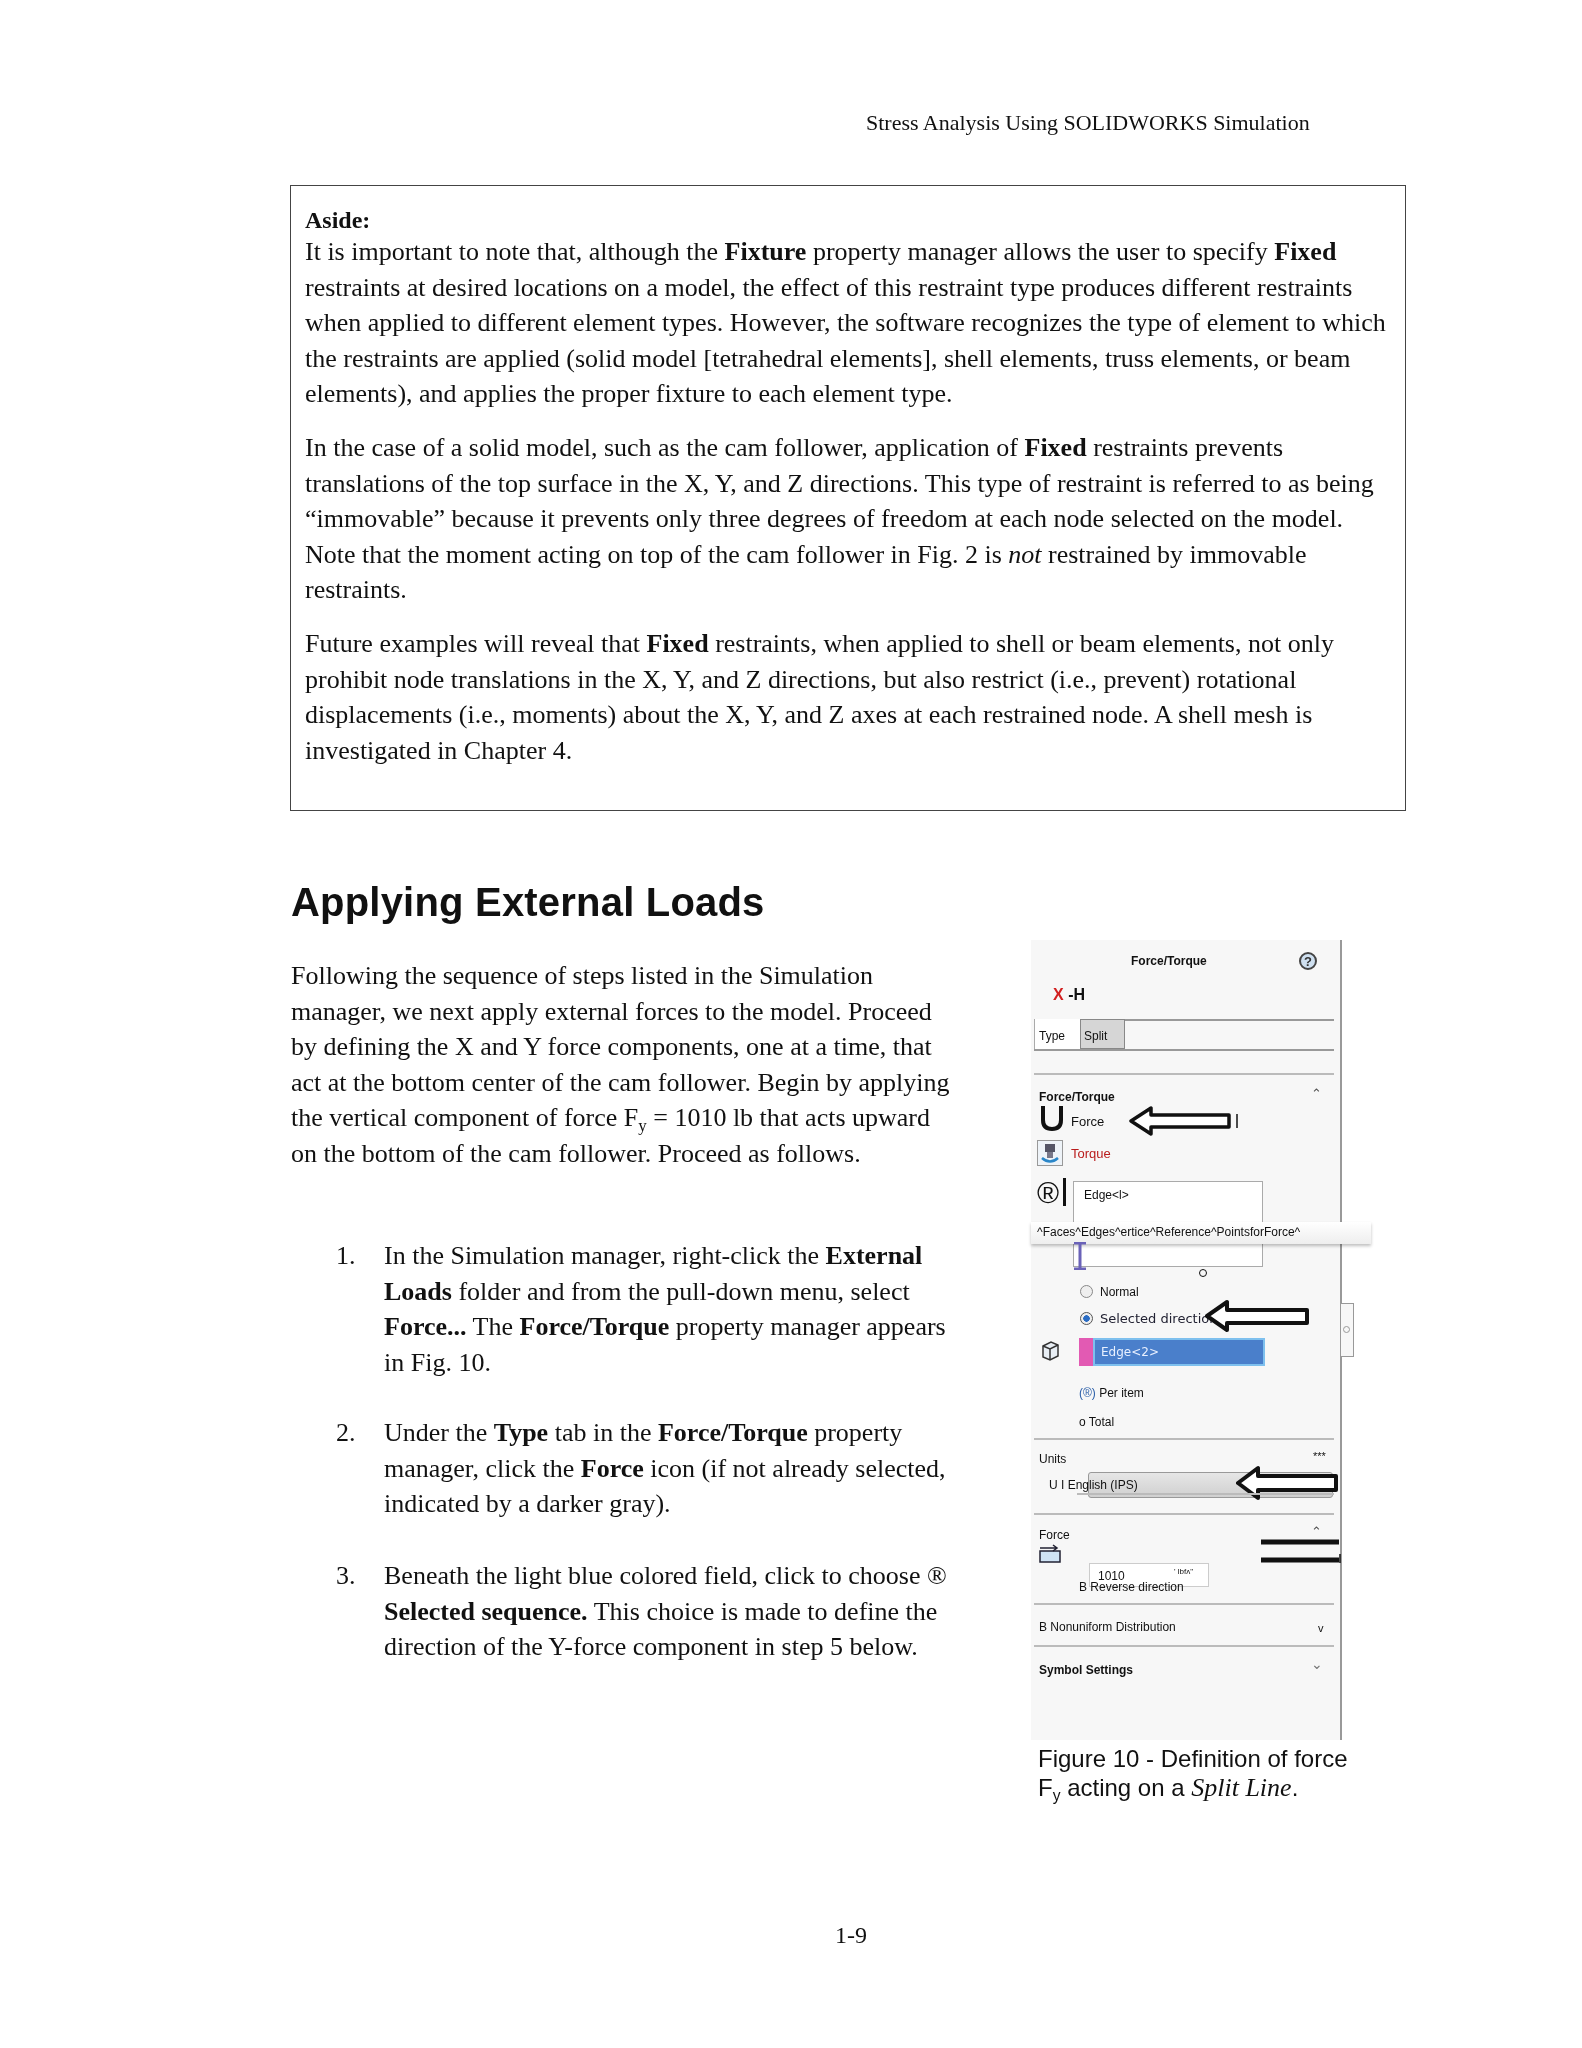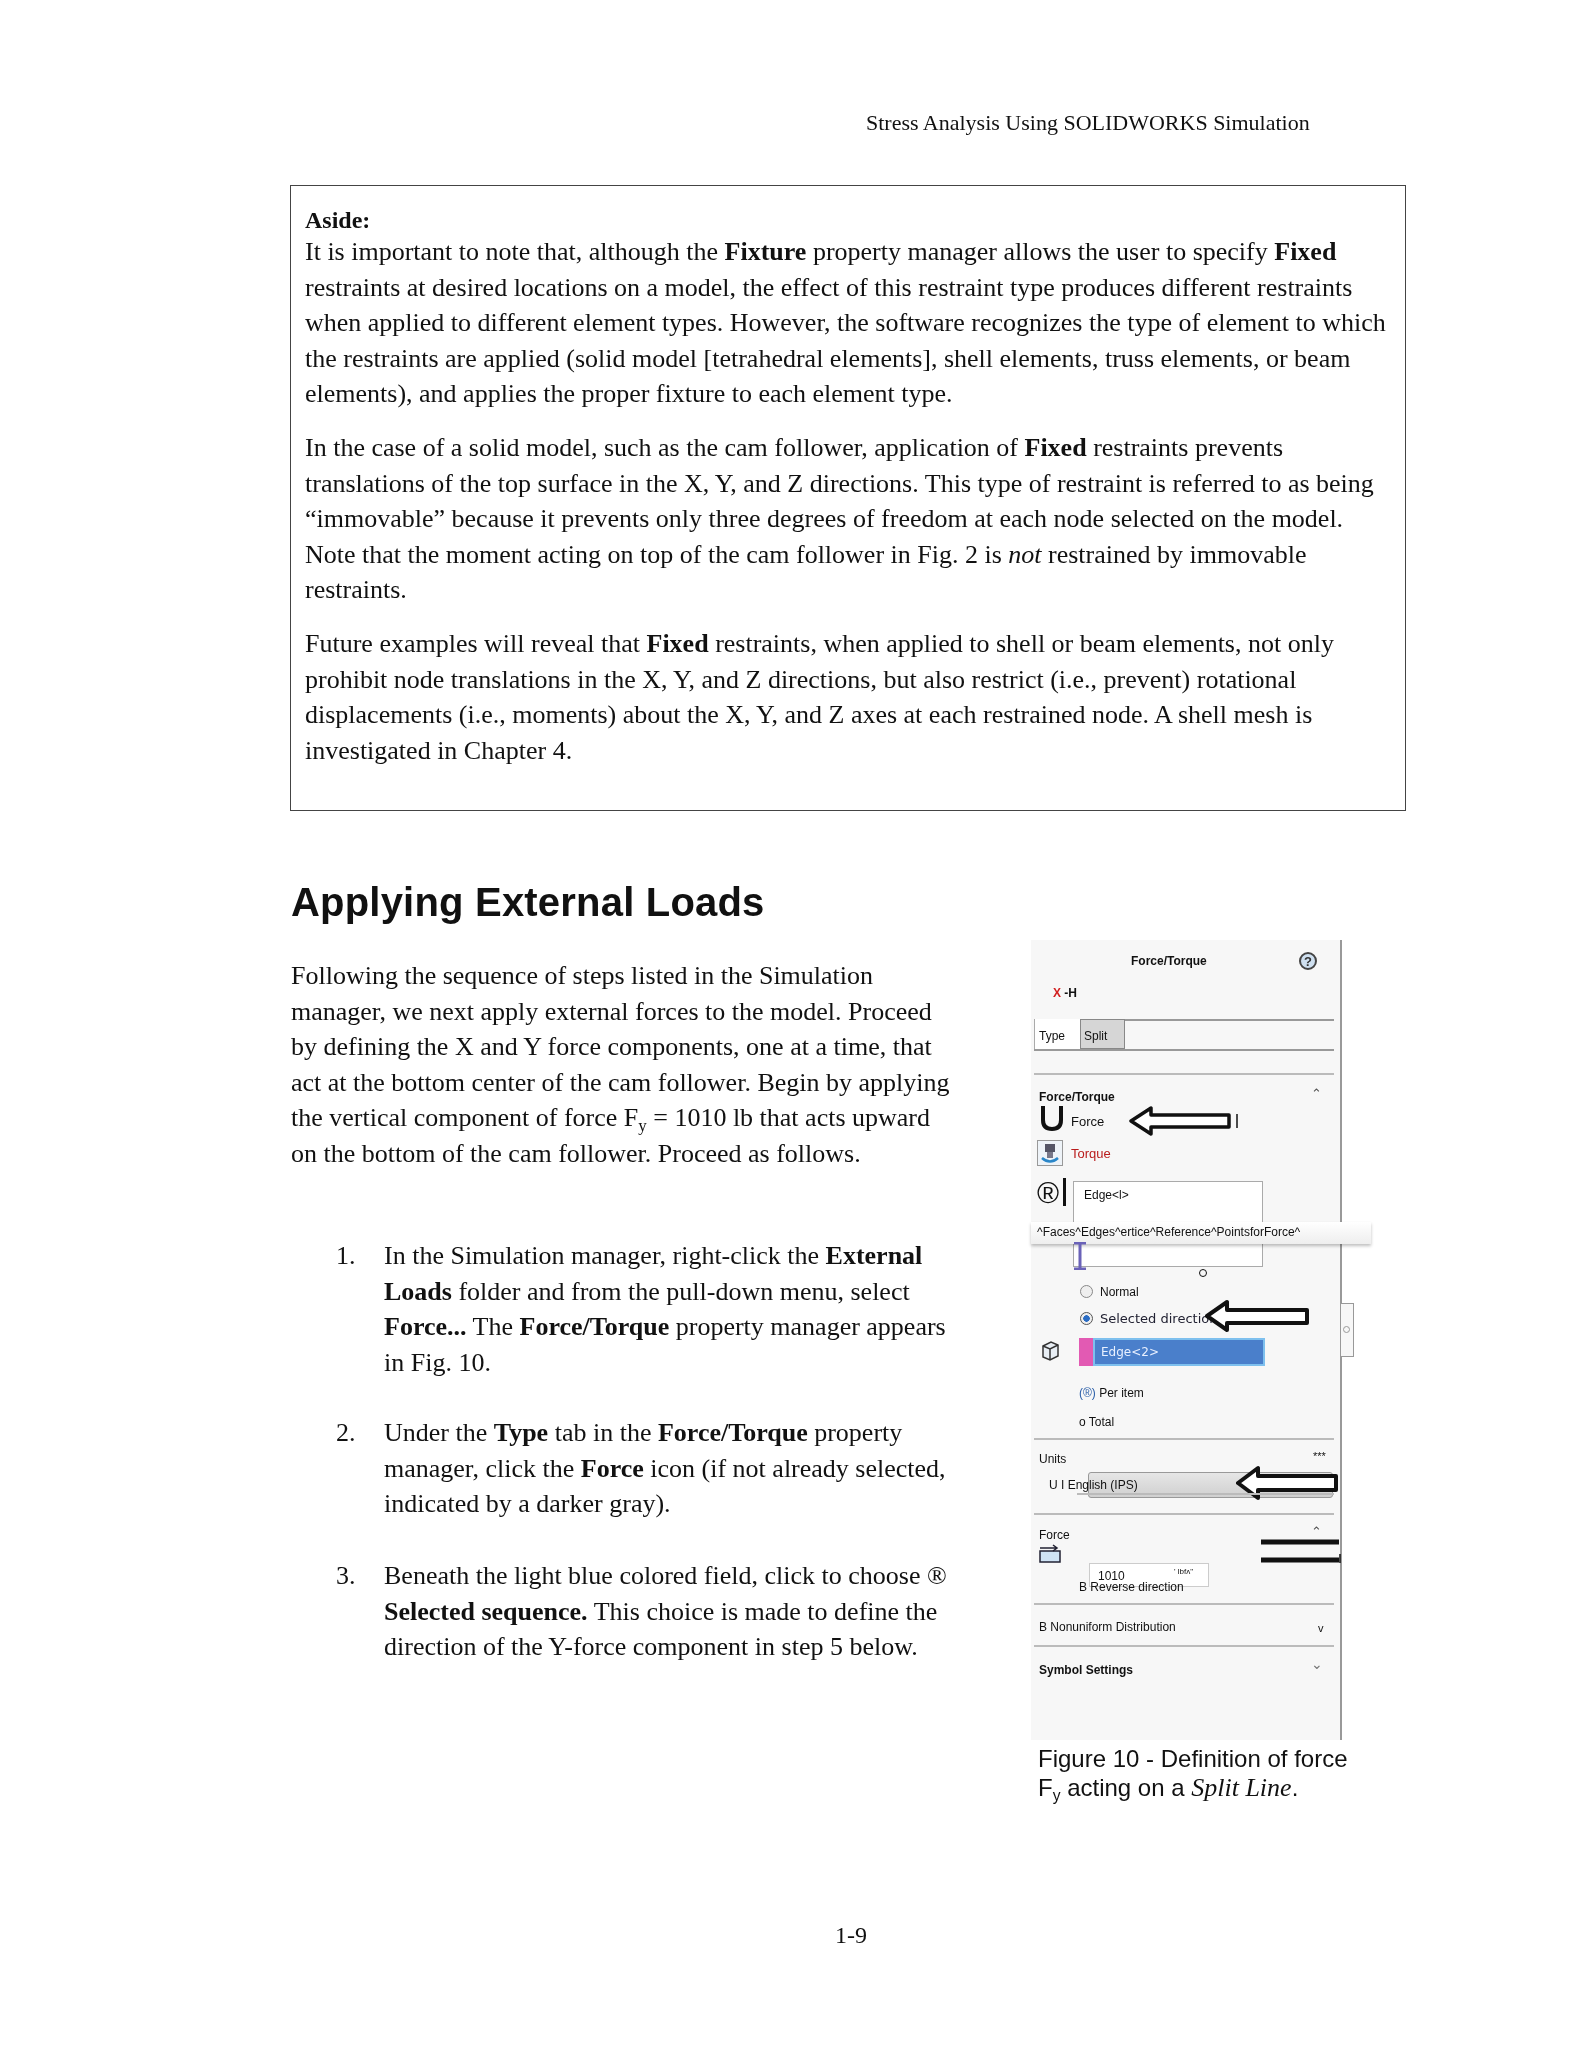--- a/index.html
+++ b/index.html
@@ -73,21 +73,21 @@
       <span class="txt"><span>Beneath the light blue colored field, click to choose ® </span><b>Selected sequence.</b><span> This choice is made to define the direction of the Y-force component in step 5 below.</span></span>
     </div>
 </div>
 
 <div id="pm">
   <div class="rborder"></div>
 
   <div class="el" style="left:100px; top:14px; font-weight:bold; font-size:12px;">Force/Torque</div>
   <div class="el help-icon" style="left:268px; top:12px;">?</div>
 
-  <div class="el" style="left:22px; top:46px; font-weight:bold; font-size:12px;">
+  <div class="el" style="left:22px; top:46px; font-weight:bold; font-size:16px;">
     <span style="color:#d22020;">X</span>
     <span>-H</span>
   </div>
 
   <div class="hr" style="top:79px; background:#999;"></div>
   <div class="el" style="left:3px; top:79px; width:46px; height:30px; background:#fff; border-left:1px solid #aaa;">
     <span style="position:absolute; left:4px; top:10px; font-size:12px;">Type</span>
   </div>
   <div class="el" style="left:49px; top:79px; width:45px; height:30px; background:#d6d6d6; border:1px solid #888; box-sizing:border-box;">
     <span style="position:absolute; left:3px; top:9px; font-size:12px;">Split</span>

